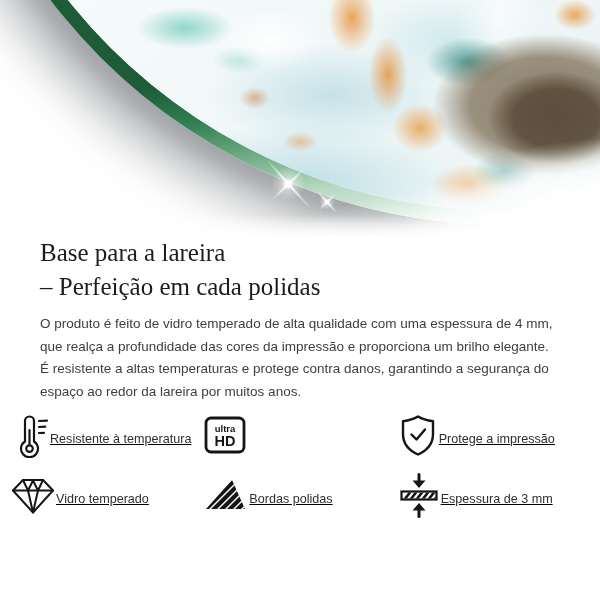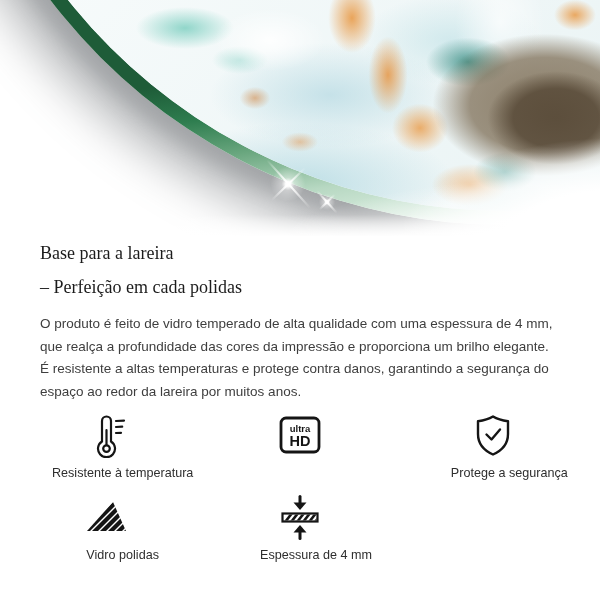--- a/index.html
+++ b/index.html
@@ -70,36 +70,36 @@
   .sparkle::before { transform: rotate(48deg); }
   .sparkle::after  { transform: rotate(-44deg) scaleX(.72); }
   .sparkle-big   { left: 260px; top: 156px; width: 56px; height: 56px; }
   .sparkle-small { left: 314px; top: 189px; width: 26px; height: 26px; }
   .sparkle-small::before, .sparkle-small::after { height: 1.6px; }
 
   
   .content { padding: 0 40px; }
   .title {
     font-family: "Liberation Serif", "DejaVu Serif", serif;
-    font-weight: 400; font-size: 18px; line-height: 34px;
+    font-weight: 400; font-size: 25px; line-height: 34px;
     color: #1c1c1c; margin: 0;
   }
   .desc {
     font-size: 13.5px; line-height: 22.5px; color: #3e3e3e;
     margin: 9px 0 0 0;
   }
 
   
   .features {
     display: grid; grid-template-columns: repeat(3, 1fr);
     padding: 0 10px; margin-top: 9px; row-gap: 14px;
   }
-  .feature { display: flex; flex-direction: column; align-items: center; }
+  .feature { display: flex; flex-direction: row; align-items: center; text-decoration: underline; }
   .ficon { height: 46px; display: flex; align-items: center; justify-content: center; }
-  .flabel { margin-top: 8px; font-size: 12.6px; color: #2e2e2e; white-space: nowrap; margin-left: 32px; }
+  .flabel { margin-top: 8px; font-size: 12.6px; color: #2e2e2e; white-space: nowrap; }
   .ficon svg { display: block; }
 </style>
 </head>
 <body>
 
 <div class="hero">
   <div class="glass-rim"></div>
   <div class="glass-art">
     <div class="art-canvas"></div>
   </div>
@@ -142,43 +142,54 @@
     </div>
   </div>
 
   <div class="feature">
     <div class="ficon">
       <svg width="42" height="44" viewBox="0 0 42 44" fill="none" stroke="#151515" stroke-width="2.4" stroke-linecap="round" stroke-linejoin="round">
         <path d="M21 3.5 C25 6 30 7.5 36 8.2 V21 C36 31 30 37.5 21 41.5 C12 37.5 6 31 6 21 V8.2 C12 7.5 17 6 21 3.5 Z"></path>
         <path d="M14.5 21.5 l5 5 L28 16.5"></path>
       </svg>
     </div>
-    <div class="flabel">Protege a segurança</div>
-  </div>
-
+    <div class="flabel">Protege a impressão</div>
+  </div>
+
+  <div class="feature">
+    <div class="ficon">
+      <svg width="46" height="40" viewBox="0 0 46 40" fill="none" stroke="#151515" stroke-width="2" stroke-linecap="round" stroke-linejoin="round">
+        <path d="M13 5 H33 L43 15.5 L23 37.5 L3 15.5 Z"></path>
+        <path d="M3 15.5 H43"></path>
+        <path d="M13 5 L18 15.5 L23 5.5 L28 15.5 L33 5"></path>
+        <path d="M18 15.5 L23 37.5 M28 15.5 L23 37.5"></path>
+      </svg>
+    </div>
+    <div class="flabel">Vidro temperado</div>
+  </div>
 
   <div class="feature">
     <div class="ficon">
       <svg width="46" height="38" viewBox="0 0 46 38">
         <defs>
           <clipPath id="triClip">
               <polygon points="3,33 29,4 42,33"></polygon>
             </clipPath>
         </defs>
         <g clip-path="url(#triClip)" stroke="#151515" stroke-width="4.2">
           <line x1="-4" y1="40" x2="46" y2="-10"></line>
           <line x1="4" y1="40" x2="54" y2="-10"></line>
           <line x1="12" y1="40" x2="62" y2="-10"></line>
           <line x1="20" y1="40" x2="70" y2="-10"></line>
           <line x1="28" y1="40" x2="78" y2="-10"></line>
           <line x1="36" y1="40" x2="86" y2="-10"></line>
         </g>
       </svg>
     </div>
-    <div class="flabel">Vidro polidas</div>
+    <div class="flabel">Bordas polidas</div>
   </div>
 
   <div class="feature">
     <div class="ficon">
       <svg width="44" height="46" viewBox="0 0 44 46">
         <defs>
           <clipPath id="barClip">
               <rect x="5.5" y="20.5" width="33" height="6"></rect>
             </clipPath>
         </defs>
@@ -190,16 +201,16 @@
           <line x1="10" y1="32" x2="24" y2="14"></line>
           <line x1="16" y1="32" x2="30" y2="14"></line>
           <line x1="22" y1="32" x2="36" y2="14"></line>
           <line x1="28" y1="32" x2="42" y2="14"></line>
           <line x1="34" y1="32" x2="48" y2="14"></line>
         </g>
         <polygon points="15.5,38.5 28.5,38.5 22,31" fill="#151515"></polygon>
         <line x1="22" y1="38" x2="22" y2="44.5" stroke="#151515" stroke-width="3" stroke-linecap="round"></line>
       </svg>
     </div>
-    <div class="flabel">Espessura de 4 mm</div>
+    <div class="flabel">Espessura de 3 mm</div>
   </div>
 
 </div>
 
 </body></html>

